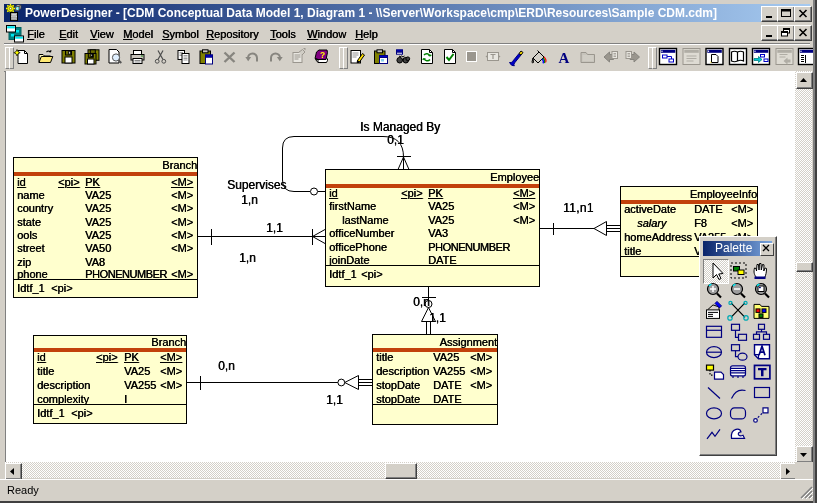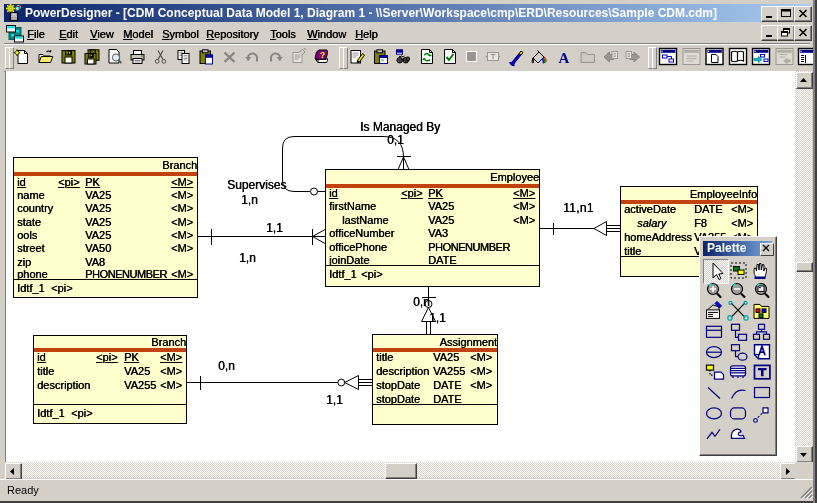--- a/index.html
+++ b/index.html
@@ -33,21 +33,21 @@
 .ent{position:absolute;background:#ffffce;border:1px solid #000;font-size:11px;color:#000;text-shadow:0.4px 0 0 #000;}
 .ent .ttl{text-align:right;border-bottom:4px solid #c2410c;padding-left:28px;}
 .erow{position:absolute;left:0;width:100%;height:13px;white-space:nowrap;}
 .lbl{position:absolute;font-size:12px;color:#000;white-space:nowrap;text-shadow:0.4px 0 0 #000;}
 .pal{left:699px;top:236px;width:76px;height:218px;background:#d4d0c8;
   border-top:1px solid #fff;border-left:1px solid #fff;
   border-right:1px solid #404040;border-bottom:1px solid #404040;
   box-shadow:inset -1px -1px 0 #808080,inset 1px 1px 0 #d4d0c8;}
 .palttl{position:absolute;left:3px;top:4px;width:69px;height:15px;
   background:linear-gradient(to right,#0a246a,#7aa5dd);color:#fff;
-  font-size:12px;font-weight:bold;line-height:15px;padding-left:4px;box-sizing:border-box;}
+  font-size:12px;font-weight:normal;line-height:15px;padding-left:12px;box-sizing:border-box;}
 </style>
 </head>
 <body>
 
 <div class="abs titlebar"></div>
 <div class="abs titletxt">PowerDesigner - [CDM Conceptual Data Model 1, Diagram 1 - \\Server\Workspace\cmp\ERD\Resources\Sample CDM.cdm]</div>
 <svg class="abs" style="left:6px;top:4px;" width="17" height="17" viewBox="0 0 17 17">
 <g>
       <circle cx="4.5" cy="4.5" r="3.2" fill="#ffff00" stroke="#808000"></circle>
       <circle cx="4.5" cy="4.5" r="1.2" fill="#fff" stroke="#808000"></circle>
@@ -520,20 +520,24 @@
  <div class="erow" style="top:29px;">
       <span class="abs" style="left:3px;">title</span>
       <span class="abs" style="left:90px;">VA25</span>
       <span class="abs" style="right:4px;">&lt;M&gt;</span>
     </div>
  <div class="erow" style="top:43px;">
       <span class="abs" style="left:3px;">description</span>
       <span class="abs" style="left:90px;">VA255</span>
       <span class="abs" style="right:4px;">&lt;M&gt;</span>
     </div>
+ <div class="erow" style="top:57px;">
+      <span class="abs" style="left:3px;">complexity</span>
+      <span class="abs" style="left:90px;">I</span>
+    </div>
  <div class="abs" style="left:0;top:68px;width:100%;border-top:1px solid #000;height:0;"></div>
  <div class="erow" style="top:71px;">
       <span class="abs" style="left:3px;">Idtf_1</span>
       <span class="abs" style="left:37px;">&lt;pi&gt;</span>
     </div>
 </div>
 <div class="ent" style="left:372px;top:334px;width:124px;height:89px;">
  <div class="ttl" style="height:13px;line-height:14px;">Assignment</div>
  <div class="erow" style="top:16px;">
       <span class="abs" style="left:3px;">title</span>

